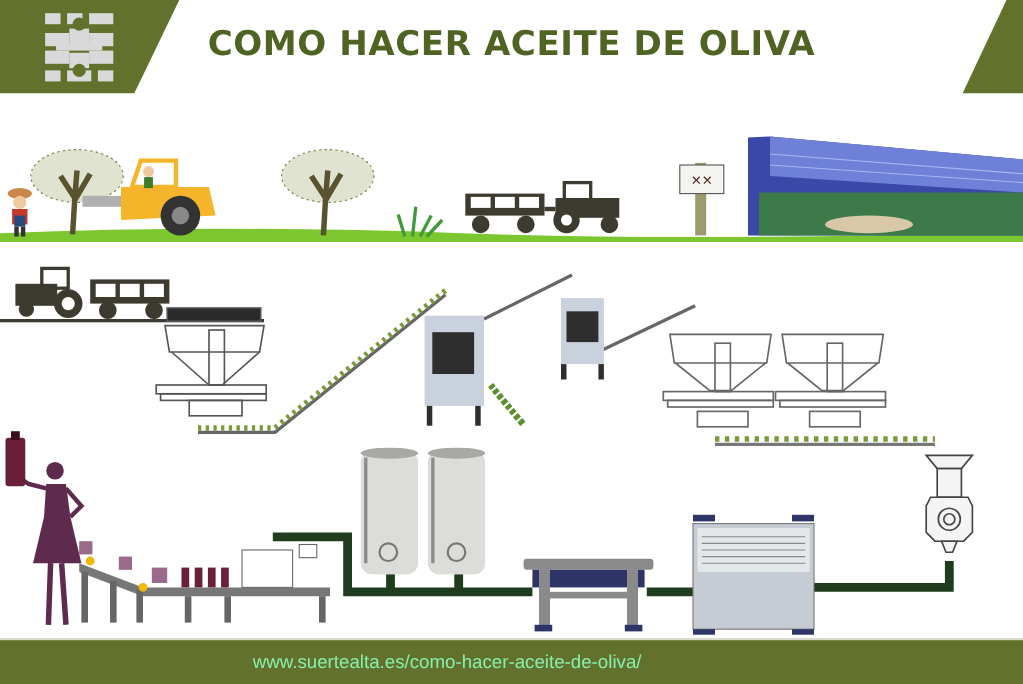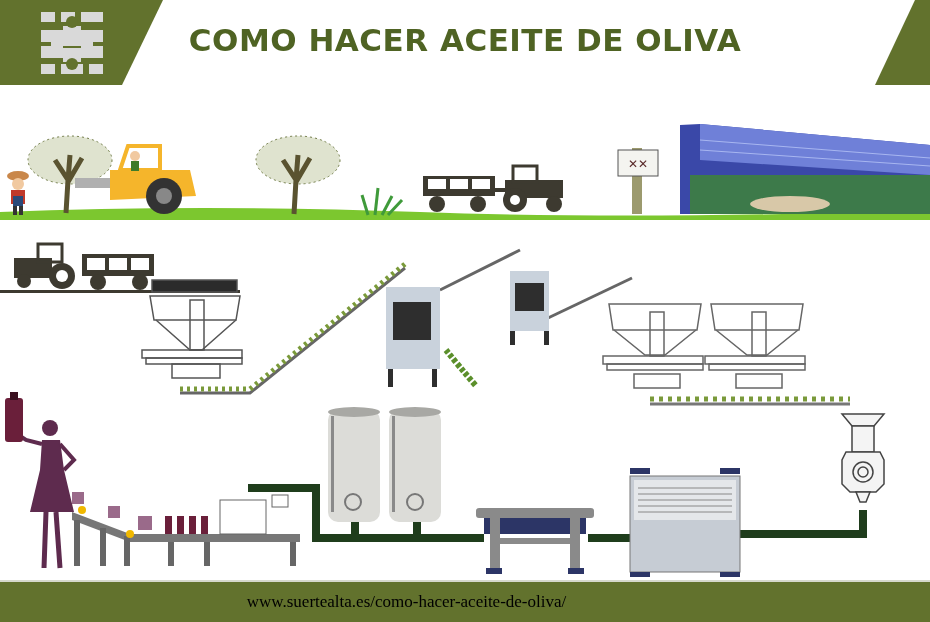--- a/index.html
+++ b/index.html
@@ -1,21 +1,21 @@
 <!DOCTYPE html>
 <html><head>
 <meta charset="utf-8">
 <style>
   html,body{margin:0;padding:0;background:#fff;}
   body{width:930px;height:622px;position:relative;overflow:hidden;font-family:"DejaVu Sans",sans-serif;}
   .header{position:absolute;left:0;top:0;width:818px;height:85px;}
   .title{position:absolute;left:0;width:930px;top:22px;text-align:center;font-family:"DejaVu Sans",sans-serif;font-weight:bold;font-size:31px;color:#4f6323;letter-spacing:0.5px;}
   .scene{position:absolute;left:0;top:85px;width:930px;height:495px;}
   .footer{position:absolute;left:0;top:580px;width:930px;height:42px;background:#62722d;border-top:2px solid #d6d9cc;box-sizing:border-box;}
-  .footer-url{position:absolute;left:0;width:813px;top:10px;text-align:center;color:#000000;font-family:Liberation Serif, serif;font-size:17px;}
+  .footer-url{position:absolute;left:0;width:813px;top:10px;text-align:center;color:#86efac;font-family:Liberation Sans, sans-serif;font-size:17px;}
 </style>
 </head>
 <body>
 
 <div class="header">
   <svg width="930" height="85" style="position:absolute;left:0;top:0">
     <polygon points="0,0 163,0 122,85 0,85" fill="#62722d"></polygon>
     <polygon points="915,0 930,0 930,85 875,85" fill="#62722d"></polygon>
     <g fill="#d9d9d9" transform="translate(41,12)">
       <rect x="0" y="0" width="14" height="10"></rect>

